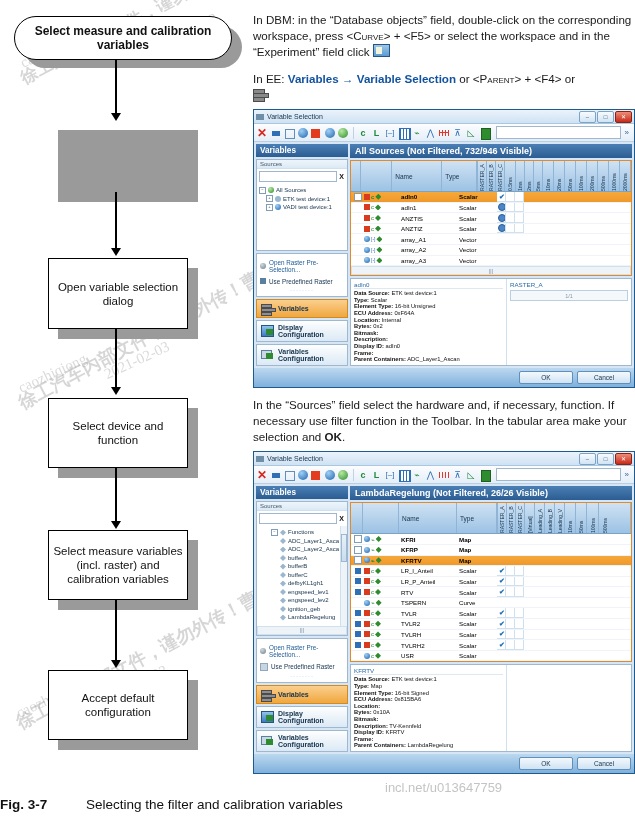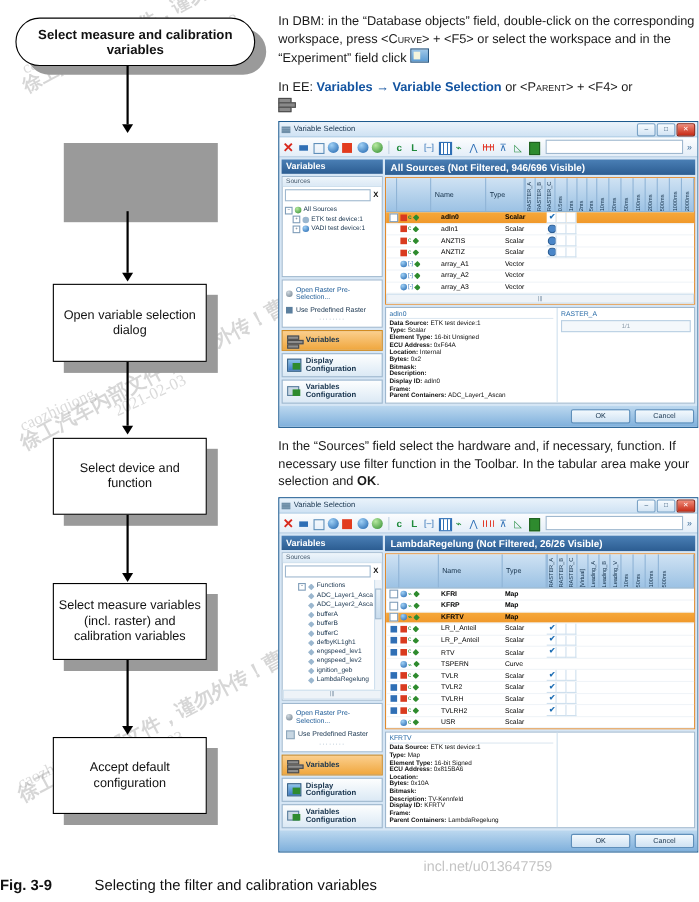--- a/index.html
+++ b/index.html
@@ -367,21 +367,21 @@
           <div class="navbtn">
             <span class="navico">
               <i style="position:absolute;left:0;top:1px;width:9px;height:7px;background:#c9d8e4;border:1px solid #5b7f9e;display:block;"></i>
               <i style="position:absolute;left:5px;top:4px;width:7px;height:6px;background:#2e8b2e;display:block;"></i>
             </span>
             <span>Variables Configuration</span>
           </div>
         </div>
 
         <div class="rightpane">
-          <div class="tblhdr">All Sources (Not Filtered, 946/696 Visible)</div>
+          <div class="tblhdr">All Sources (Not Filtered, 732/946 Visible)</div>
           <div class="grid">
             <div class="ghead">
               <div class="gh" style="width:12px;"></div>
               <div class="gh" style="width:36px;"></div>
               <div class="gh" style="width:58px;justify-content:flex-start;padding-left:3px;">Name</div>
               <div class="gh" style="width:40px;justify-content:flex-start;padding-left:3px;">Type</div>
               <div class="gh vert" style="width:9px;">RASTER_A</div>
               <div class="gh vert" style="width:9px;">RASTER_B</div>
               <div class="gh vert" style="width:9px;">RASTER_C</div>
               <div class="gh vert" style="width:11px;">0.5ms</div>
@@ -945,17 +945,17 @@
         <div class="fbtn">OK</div>
         <div class="fbtn">Cancel</div>
       </div>
     </div>
 
   </div>
 
   <div class="wm2" style="left:385px;top:780px;font-size:13px;color:rgba(155,155,155,.6);font-family:'Liberation Sans',sans-serif;">incl.net/u013647759</div>
 
   <div class="caption">
-    <span class="fg">Fig. 3-9</span>
+    <span class="fg">Fig. 3-7</span>
     <span>Selecting the filter and calibration variables</span>
   </div>
 
 </div>
 
 </body></html>

